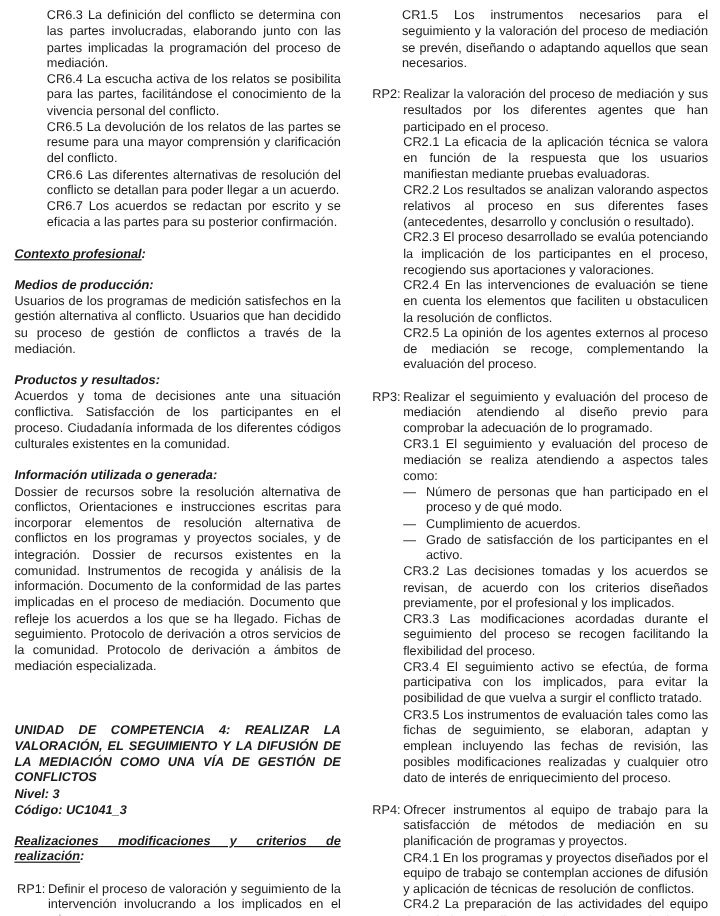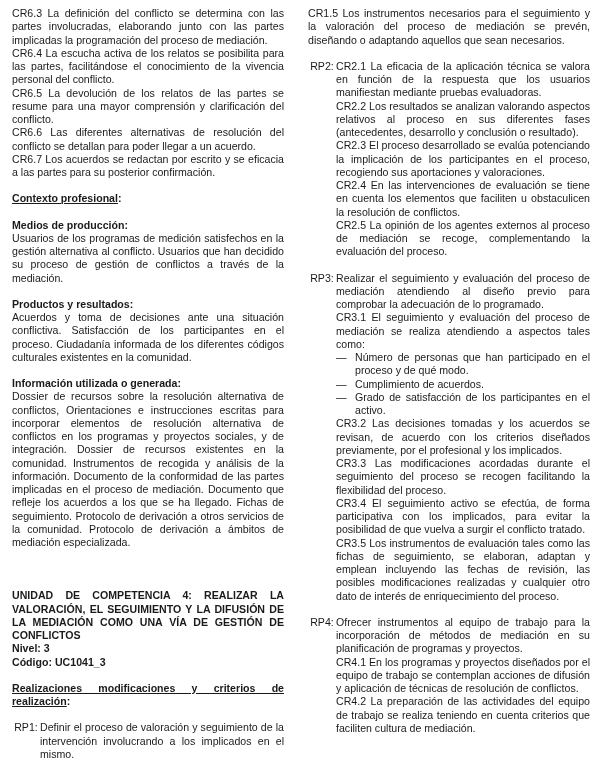--- a/index.html
+++ b/index.html
@@ -4,24 +4,24 @@
 <style>
   html, body { margin: 0; padding: 0; background: #ffffff; }
   body {
     width: 600px; height: 763px; overflow: hidden; position: relative;
     font-family: "Liberation Sans", sans-serif; font-size: 10.6px; line-height: 13.25px; color: #1a1a1a;
   }
   .col { position: absolute; top: 7px; }
   .col-left { left: 12px; width: 272px; }
   .col-right { left: 308px; width: 282px; }
   p { margin: 0; text-align: justify; }
-  .cr { }
+  .cr { margin-left: 27px; }
   .gap { height: 13px; }
   .gap2 { height: 40px; }
-  .heading { font-weight: bold; }
+  .heading { font-weight: bold; font-style: italic; }
   .u { text-decoration: underline; }
   .rp { display: flex; }
   .rp-label { width: 28px; flex: none; text-align: center; }
   .rp-body { flex: 1; }
   .bullet { display: flex; }
   .dash { width: 19px; flex: none; }
   .bullet-text { flex: 1; text-align: justify; }
 </style>
 </head>
 <body>
@@ -58,20 +58,21 @@
     </div>
   </div>
 </div>
 
 <div class="col col-right">
   <p class="cr">CR1.5 Los instrumentos necesarios para el seguimiento y la valoración del proceso de mediación se prevén, diseñando o adaptando aquellos que sean necesarios.</p>
   <div class="gap"></div>
   <div class="rp">
     <span class="rp-label">RP2:</span>
     <div class="rp-body">
+      <p>Realizar la valoración del proceso de mediación y sus resultados por los diferentes agentes que han participado en el proceso.</p>
       <p>CR2.1 La eficacia de la aplicación técnica se valora en función de la respuesta que los usuarios manifiestan mediante pruebas evaluadoras.</p>
       <p>CR2.2 Los resultados se analizan valorando aspectos relativos al proceso en sus diferentes fases (antecedentes, desarrollo y conclusión o resultado).</p>
       <p>CR2.3 El proceso desarrollado se evalúa potenciando la implicación de los participantes en el proceso, recogiendo sus aportaciones y valoraciones.</p>
       <p>CR2.4 En las intervenciones de evaluación se tiene en cuenta los elementos que faciliten u obstaculicen la resolución de conflictos.</p>
       <p>CR2.5 La opinión de los agentes externos al proceso de mediación se recoge, complementando la evaluación del proceso.</p>
     </div>
   </div>
   <div class="gap"></div>
   <div class="rp">
     <span class="rp-label">RP3:</span>
@@ -93,19 +94,19 @@
       <p>CR3.2 Las decisiones tomadas y los acuerdos se revisan, de acuerdo con los criterios diseñados previamente, por el profesional y los implicados.</p>
       <p>CR3.3 Las modificaciones acordadas durante el seguimiento del proceso se recogen facilitando la flexibilidad del proceso.</p>
       <p>CR3.4 El seguimiento activo se efectúa, de forma participativa con los implicados, para evitar la posibilidad de que vuelva a surgir el conflicto tratado.</p>
       <p>CR3.5 Los instrumentos de evaluación tales como las fichas de seguimiento, se elaboran, adaptan y emplean incluyendo las fechas de revisión, las posibles modificaciones realizadas y cualquier otro dato de interés de enriquecimiento del proceso.</p>
     </div>
   </div>
   <div class="gap"></div>
   <div class="rp">
     <span class="rp-label">RP4:</span>
     <div class="rp-body">
-      <p>Ofrecer instrumentos al equipo de trabajo para la incorporación de métodos de mediación en su planificación de programas y proyectos.</p>
+      <p>Ofrecer instrumentos al equipo de trabajo para la satisfacción de métodos de mediación en su planificación de programas y proyectos.</p>
       <p>CR4.1 En los programas y proyectos diseñados por el equipo de trabajo se contemplan acciones de difusión y aplicación de técnicas de resolución de conflictos.</p>
       <p>CR4.2 La preparación de las actividades del equipo de trabajo se realiza teniendo en cuenta criterios que faciliten cultura de mediación.</p>
 
     </div>
   </div>
 </div>
 
 </body></html>

